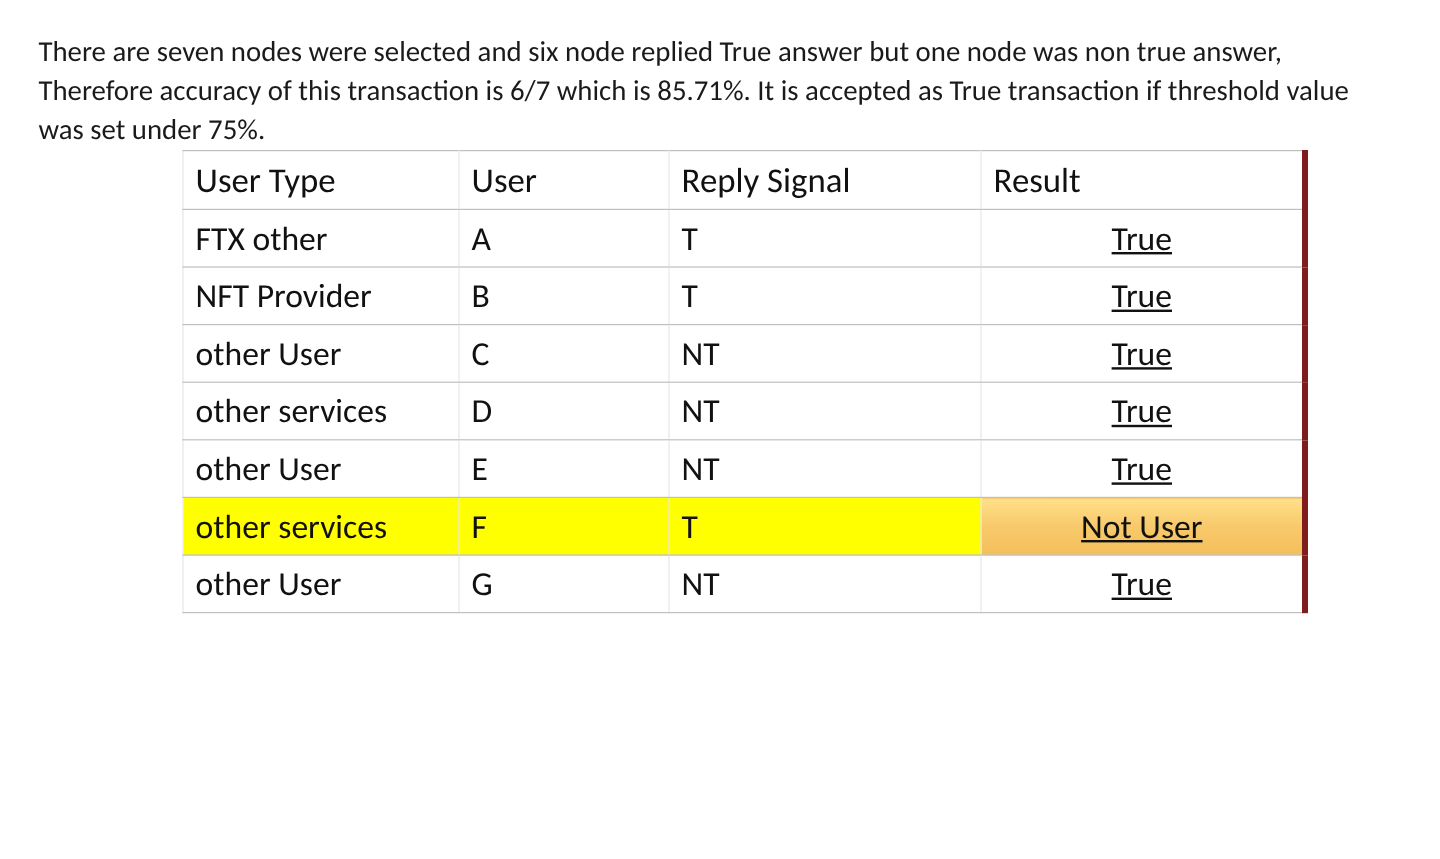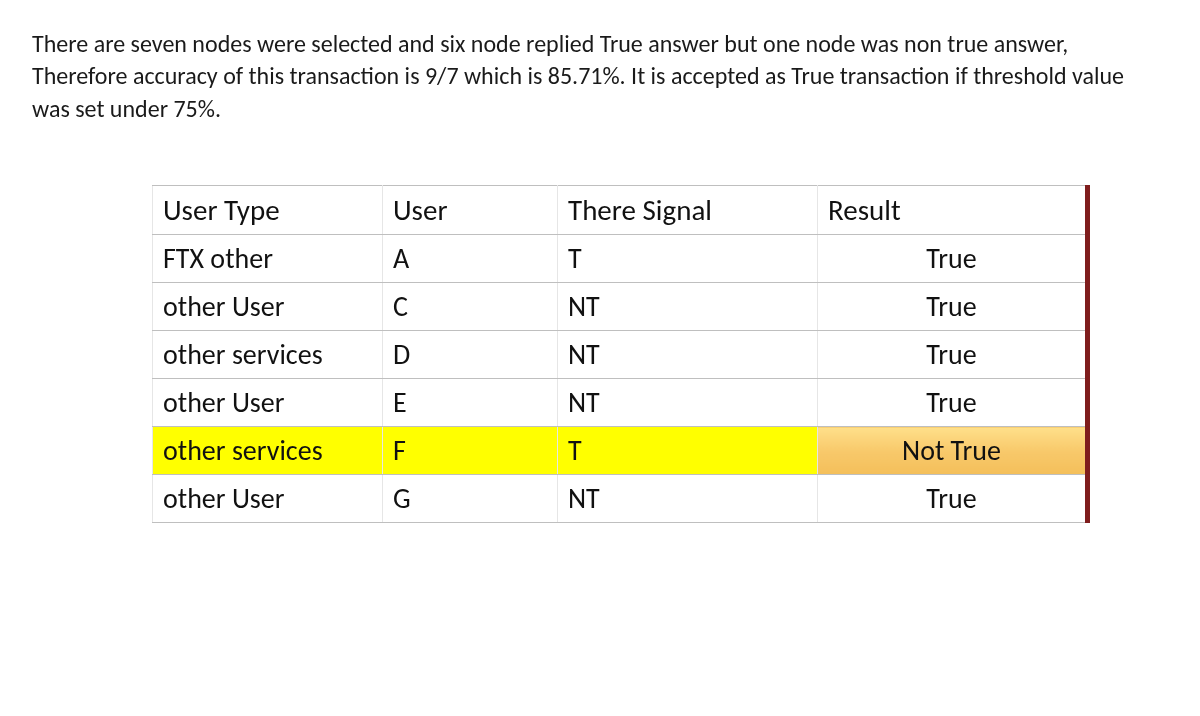--- a/index.html
+++ b/index.html
@@ -15,21 +15,20 @@
     padding: 28px 32px;
     box-sizing: border-box;
   }
   .desc {
     font-size: 24px;
     line-height: 1.35;
     max-width: 1120px;
     color: #1a1a1a;
   }
   .table-wrap {
-    margin-top: 60px;
     margin-left: 120px;
     width: 832px;
   }
   table {
     border-collapse: collapse;
     width: 100%;
     table-layout: fixed;
     font-size: 28px;
   }
   col.c1 { width: 230px; }
@@ -48,55 +47,62 @@
     height: 40px;
     box-sizing: border-box;
   }
   th:last-child, td:last-child { border-right: 5px solid #7f1d1d; }
   th:first-child, td:first-child { border-left: 1px solid #e6e6e6; }
   thead th {
     font-size: 29px;
   }
   td.result-cell {
     text-align: center;
+    text-decoration: underline;
   }
   tr.hl td.c1, tr.hl td.c2, tr.hl td.c3 {
     background: #ffff00;
   }
   tr.hl td.result-cell {
     background: linear-gradient(to bottom, #ffe08a 0%, #f8c96b 50%, #f4bf5a 100%);
   }
 </style>
 </head>
 <body>
 
 <div class="page">
 
-  <div class="desc">There are seven nodes were selected and six node replied True answer but one node was non true answer, Therefore accuracy of this transaction is 9/7 which is 85.71%. It is accepted as True transaction if threshold value was set under 75%.</div>
+  <div class="desc">There are seven nodes were selected and six node replied True answer but one node was non true answer, Therefore accuracy of this transaction is 6/7 which is 85.71%. It is accepted as True transaction if threshold value was set under 75%.</div>
 
   <div class="table-wrap">
     <table>
       <colgroup>
         <col class="c1">
           <col class="c2">
           <col class="c3">
           <col class="c4">
       </colgroup>
       <thead>
         <tr>
           <th>User Type</th>
           <th>User</th>
-          <th>There Signal</th>
+          <th>Reply Signal</th>
           <th>Result</th>
         </tr>
       </thead>
       <tbody>
         <tr>
           <td class="c1">FTX other</td>
           <td class="c2">A</td>
+          <td class="c3">T</td>
+          <td class="result-cell">True</td>
+        </tr>
+        <tr>
+          <td class="c1">NFT Provider</td>
+          <td class="c2">B</td>
           <td class="c3">T</td>
           <td class="result-cell">True</td>
         </tr>
         <tr>
           <td class="c1">other User</td>
           <td class="c2">C</td>
           <td class="c3">NT</td>
           <td class="result-cell">True</td>
         </tr>
         <tr>
@@ -108,21 +114,21 @@
         <tr>
           <td class="c1">other User</td>
           <td class="c2">E</td>
           <td class="c3">NT</td>
           <td class="result-cell">True</td>
         </tr>
         <tr class="hl">
           <td class="c1">other services</td>
           <td class="c2">F</td>
           <td class="c3">T</td>
-          <td class="result-cell">Not True</td>
+          <td class="result-cell">Not User</td>
         </tr>
         <tr>
           <td class="c1">other User</td>
           <td class="c2">G</td>
           <td class="c3">NT</td>
           <td class="result-cell">True</td>
         </tr>
       </tbody>
     </table>
   </div>

